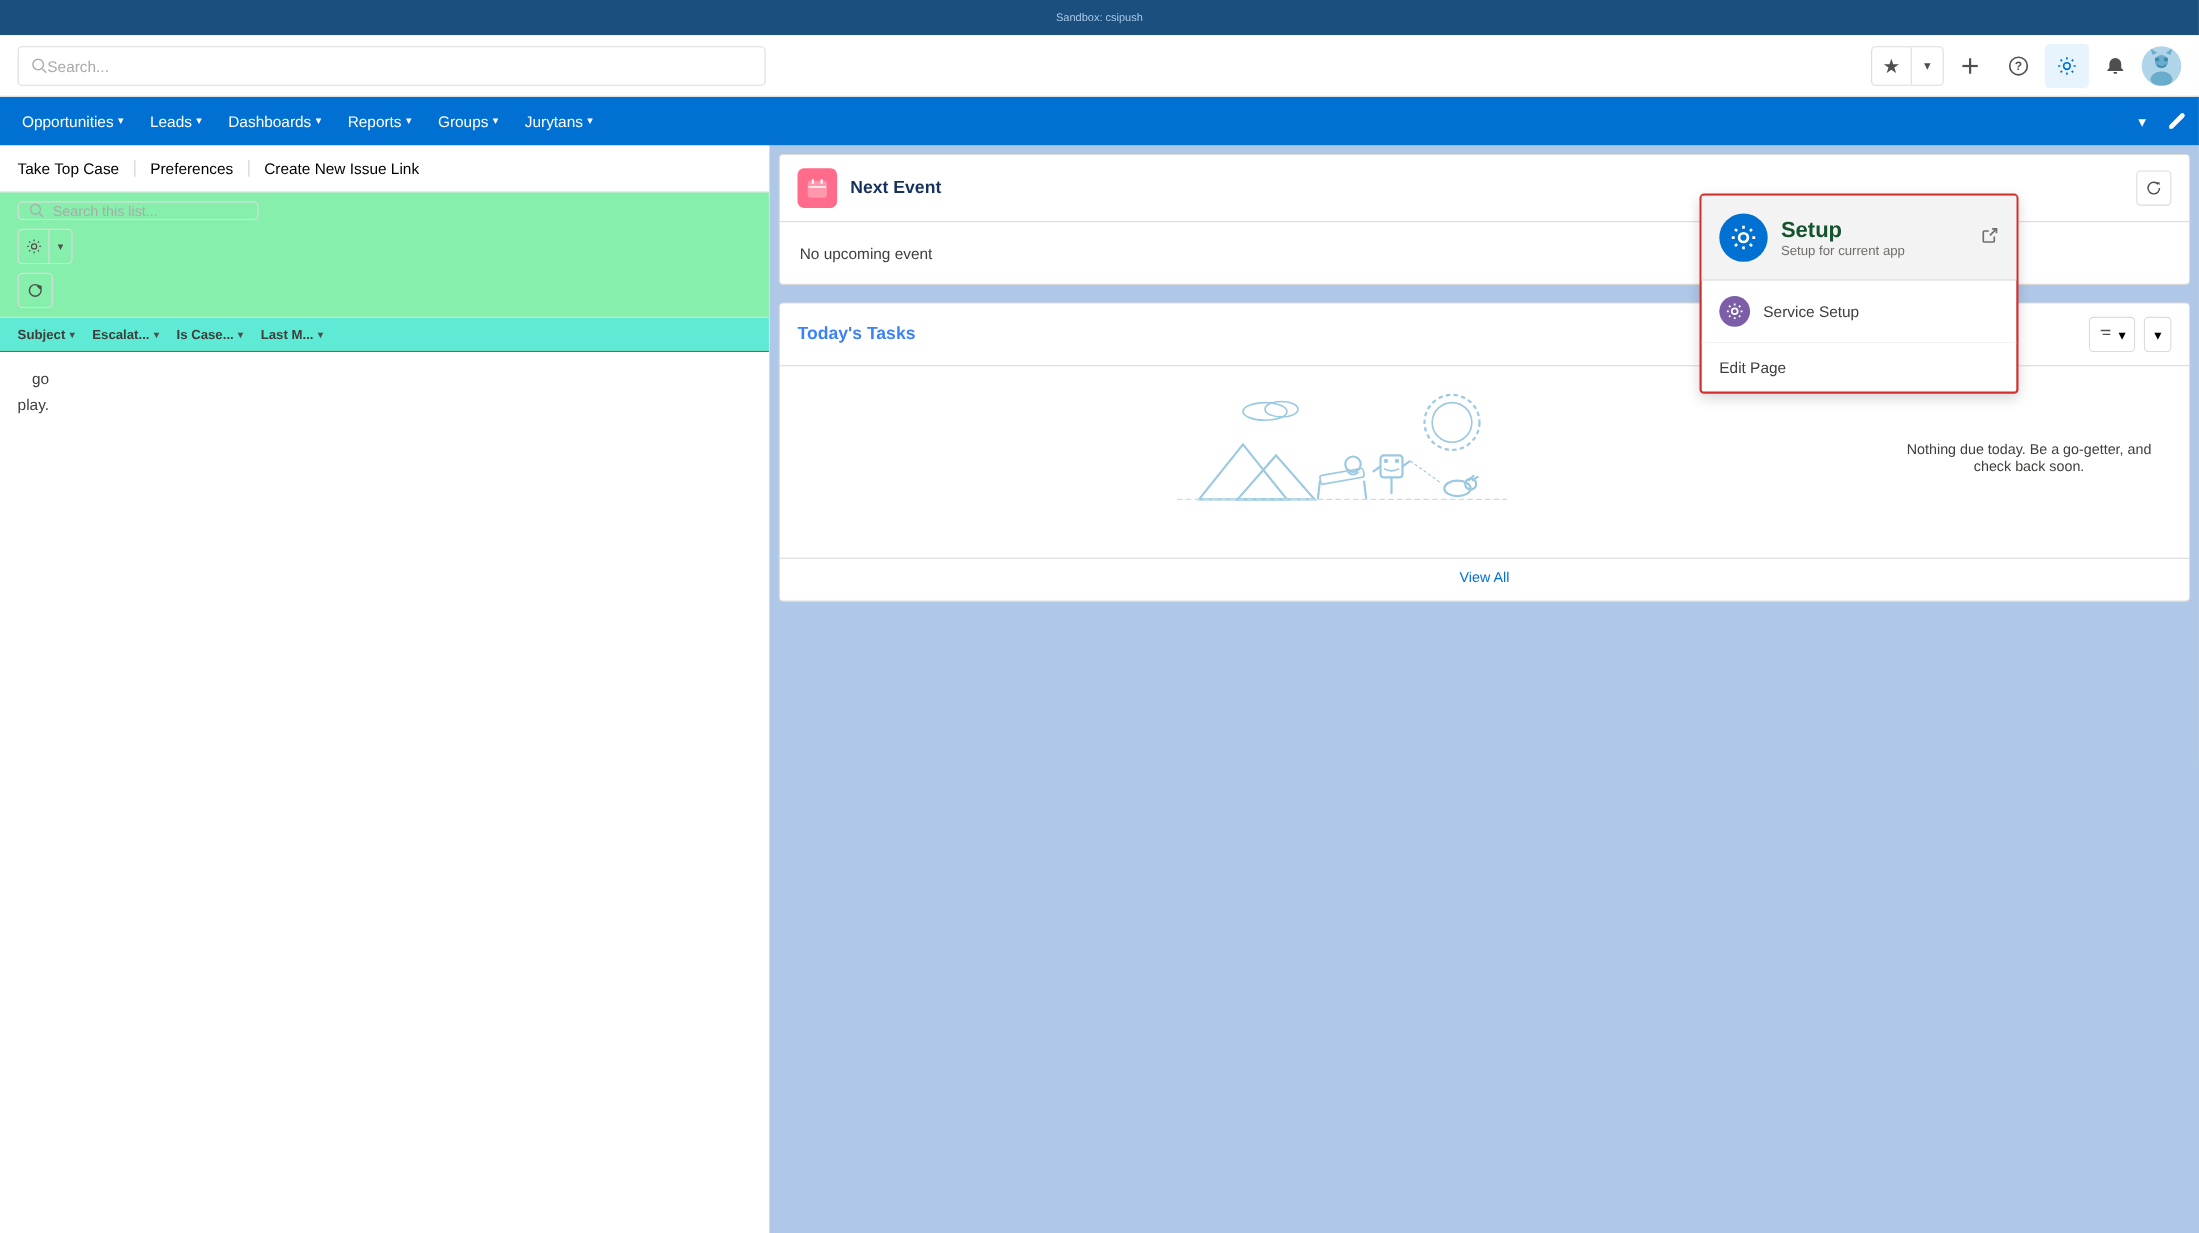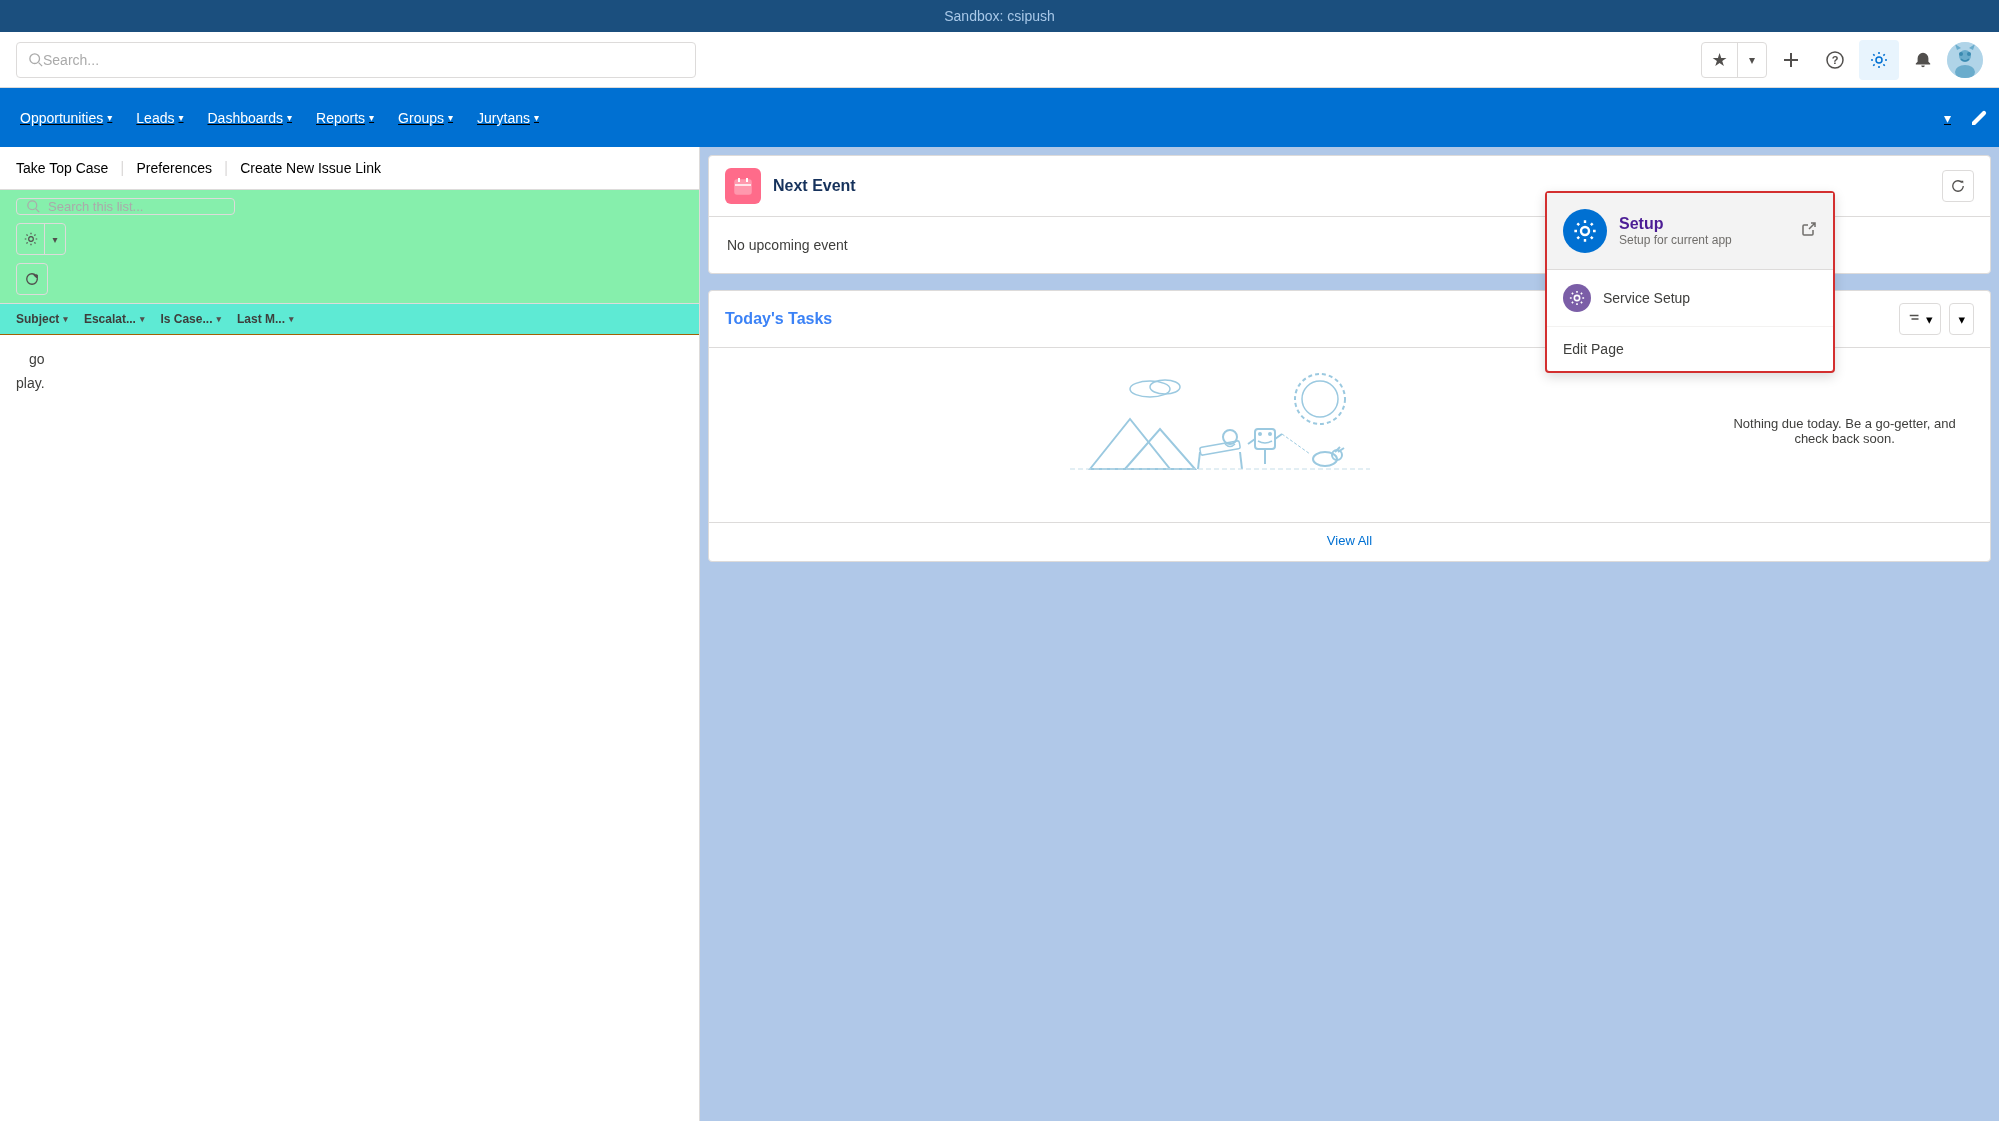--- a/index.html
+++ b/index.html
@@ -3,21 +3,21 @@
   <meta charset="utf-8">
   <style>
     * { box-sizing: border-box; margin: 0; padding: 0; }
     body { font-family: 'Salesforce Sans', Arial, sans-serif; background: #f3f3f3; overflow: hidden; }
 
     
     .top-banner {
       background: #1b4f7e;
       color: #a8c8e8;
       text-align: center;
-      font-size: 14px;
+      font-size: 10px;
       padding: 6px 0;
       height: 32px;
       display: flex;
       align-items: center;
       justify-content: center;
     }
 
     
     .header {
       background: #fff;
@@ -113,25 +113,24 @@
       cursor: pointer;
     }
     .avatar svg { width: 36px; height: 36px; }
 
     
     .nav-bar {
       background: #0070d2;
       display: flex;
       align-items: center;
       padding: 0 0 0 8px;
-      height: 59px;
+      height: 44px;
       overflow: hidden;
       position: relative;
       z-index: 50;
-      text-decoration: underline;
     }
     .nav-item {
       display: flex;
       align-items: center;
       gap: 4px;
       color: #fff;
       font-size: 14px;
       font-weight: 400;
       padding: 0 12px;
       height: 44px;
@@ -434,23 +433,23 @@
       background: #0070d2;
       display: flex;
       align-items: center;
       justify-content: center;
       font-size: 22px;
       color: #fff;
       flex-shrink: 0;
     }
     .setup-text-group { flex: 1; }
     .setup-title {
-      font-size: 16px;
+      font-size: 20px;
       font-weight: 700;
-      color: #4c1d95;
+      color: #14532d;
     }
     .setup-subtitle {
       font-size: 12px;
       color: #706e6b;
     }
     .setup-external-icon {
       font-size: 16px;
       color: #706e6b;
     }
     .dropdown-item {

